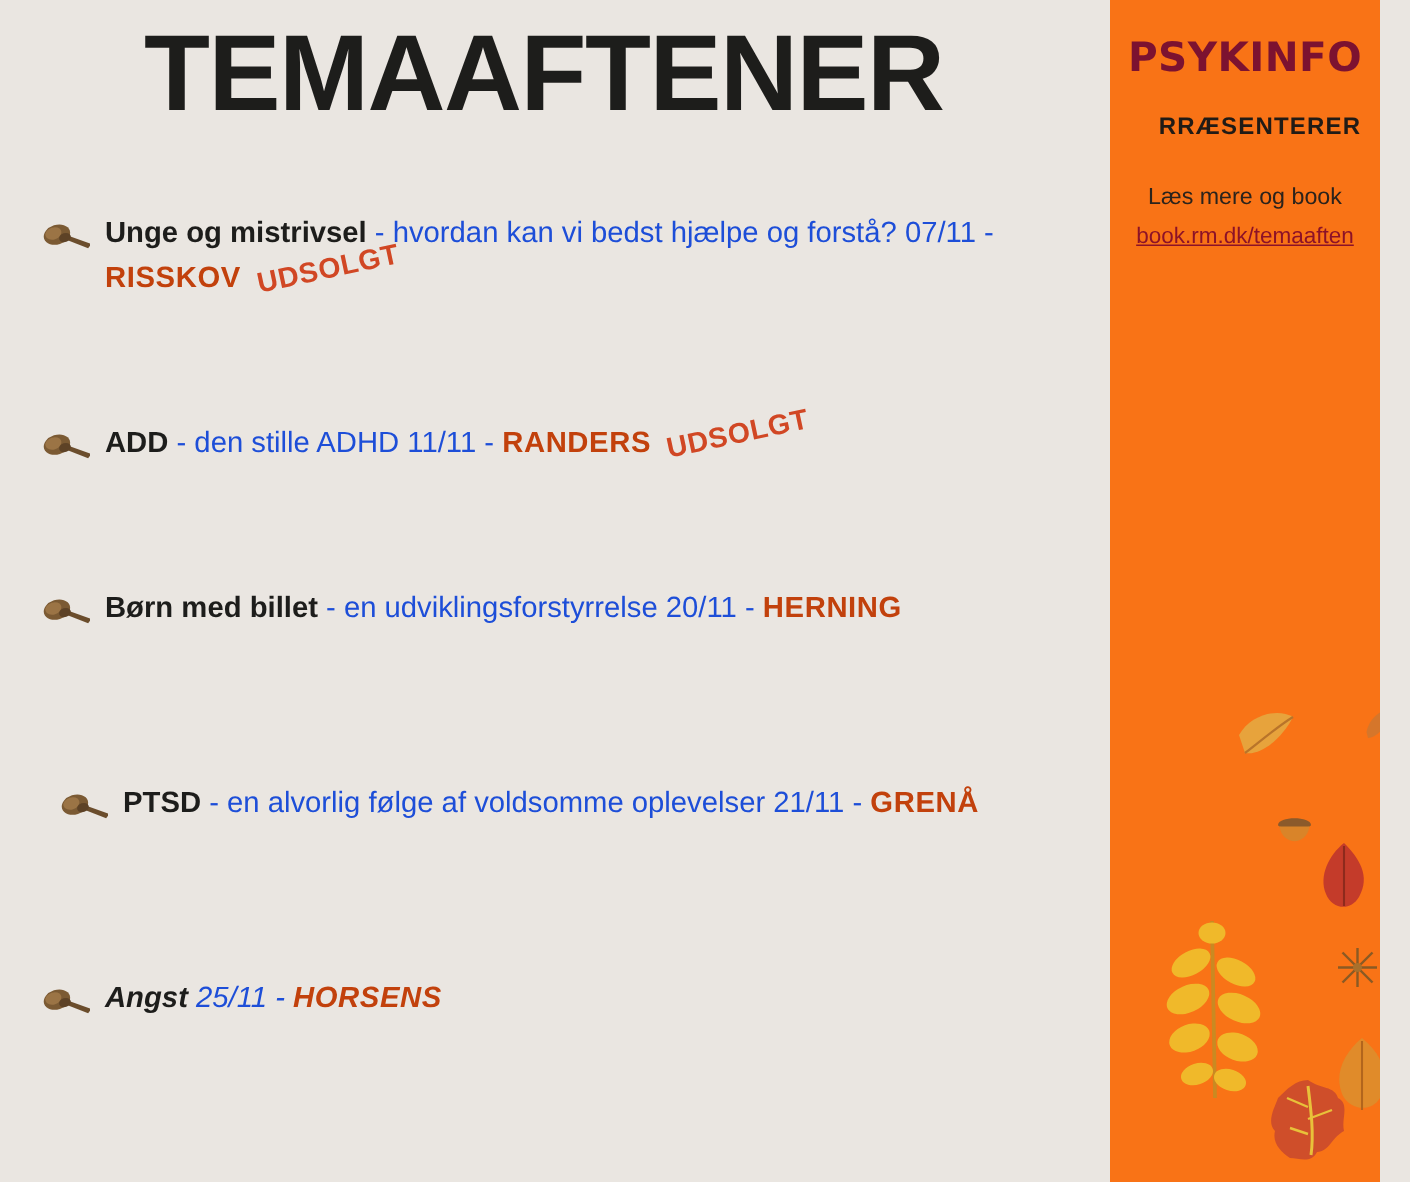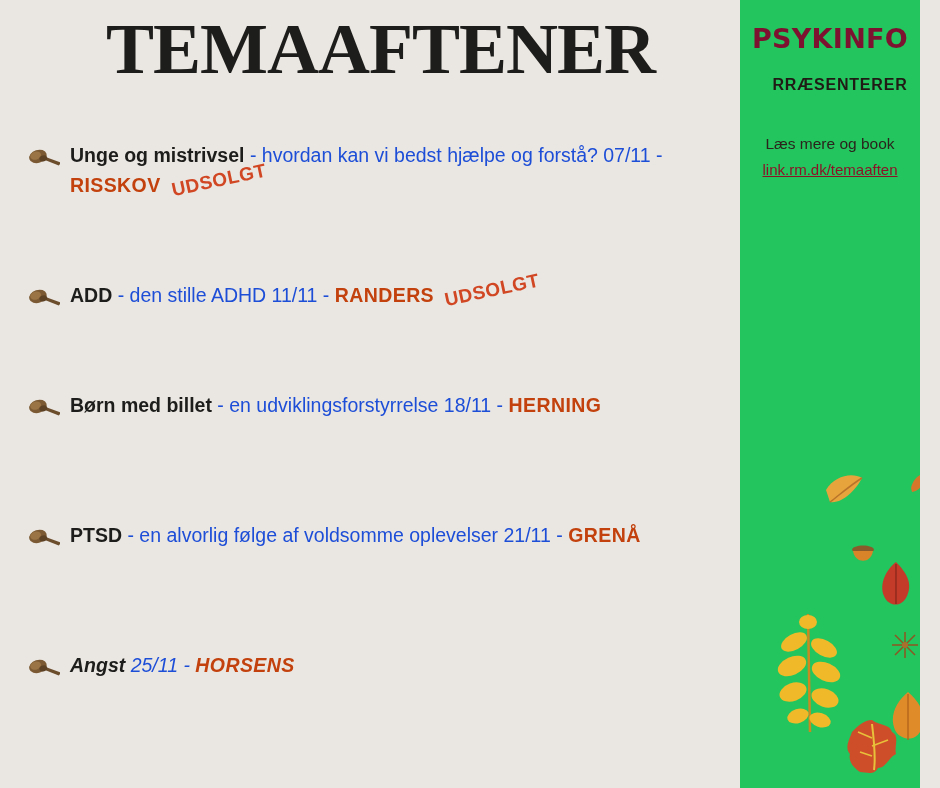--- a/index.html
+++ b/index.html
@@ -23,27 +23,27 @@
   
   .left {
     position: relative;
     width: 740px;
     height: 788px;
     background: #eae6e1;
     box-sizing: border-box;
   }
   .main-title {
     position: absolute;
-    left: 106px;
+    left: 96px;
     top: 8px;
     font-size: 72px;
     font-weight: bold;
     letter-spacing: -1px;
     color: #1d1d1b;
-    font-family: Liberation Serif, serif;
+    font-family: Liberation Sans, sans-serif;
     white-space: nowrap;
   }
   .events {
     position: absolute;
     top: 140px;
     left: 0;
     width: 740px;
   }
   .event {
     position: relative;
@@ -88,21 +88,21 @@
     transform-origin: left bottom;
     margin-left: 14px;
     position: relative;
     top: 4px;
   }
   
   .right {
     position: relative;
     width: 180px;
     height: 788px;
-    background: #22c55e;
+    background: #f97316;
     box-sizing: border-box;
     overflow: hidden;
   }
   .brand {
     margin-top: 22px;
     text-align: center;
     color: #7c1230;
     font-weight: bold;
     font-size: 27px;
     line-height: 34px;
@@ -121,21 +121,21 @@
   .month {
     margin-top: 22px;
     text-align: center;
     color: #8c1228;
     font-weight: bold;
     font-size: 25px;
     line-height: 32px;
     font-family: "DejaVu Sans", sans-serif;
   }
   .booking {
-    margin-top: 38px;
+    margin-top: 26px;
     text-align: center;
     color: #2b231c;
     font-size: 15.5px;
     line-height: 24px;
     padding: 0 8px;
   }
   .booking .link {
     display: block;
     color: #8c1228;
     margin-top: 2px;
@@ -196,25 +196,25 @@
           <svg viewBox="0 0 34 30" width="34" height="30">
             <g transform="rotate(-18 17 15)">
               <ellipse cx="13" cy="11" rx="9" ry="6.5" fill="#7b5a33"></ellipse>
               <ellipse cx="11" cy="9.5" rx="5.5" ry="4" fill="#9b7445"></ellipse>
               <path d="M20 14 L33 24 L30 26 L19 17 Z" fill="#6b4d2c"></path>
               <ellipse cx="17.5" cy="14.5" rx="4" ry="3" fill="#5d4226"></ellipse>
             </g>
           </svg>
         </span>
         <div class="event-text">
-          <span class="ev-bold">Børn med billet</span><span class="ev-plain"> - en udviklingsforstyrrelse 18/11 - </span><span class="ev-city">HERNING</span>
-        </div>
-      </div>
-
-      <div class="event" style="min-height:130px;">
+          <span class="ev-bold">Børn med billet</span><span class="ev-plain"> - en udviklingsforstyrrelse 20/11 - </span><span class="ev-city">HERNING</span>
+        </div>
+      </div>
+
+      <div class="event" style="min-height:130px;margin-left:12px;">
         <span class="pin-icon">
           <svg viewBox="0 0 34 30" width="34" height="30">
             <g transform="rotate(-18 17 15)">
               <ellipse cx="13" cy="11" rx="9" ry="6.5" fill="#7b5a33"></ellipse>
               <ellipse cx="11" cy="9.5" rx="5.5" ry="4" fill="#9b7445"></ellipse>
               <path d="M20 14 L33 24 L30 26 L19 17 Z" fill="#6b4d2c"></path>
               <ellipse cx="17.5" cy="14.5" rx="4" ry="3" fill="#5d4226"></ellipse>
             </g>
           </svg>
         </span>
@@ -246,21 +246,21 @@
 
     <div class="brand">
       <div>PSYKINFO</div>
     </div>
 
     <div class="presents">RRÆSENTERER</div>
 
 
     <div class="booking">
       <div>Læs mere og book</div>
-      <a class="link" href="#">link.rm.dk/temaaften</a>
+      <a class="link" href="#">book.rm.dk/temaaften</a>
     </div>
 
     <span class="leaf" style="left:82px; top:470px;">
       <svg width="44" height="40" viewBox="0 0 44 40">
         <path d="M4 20 C12 6 30 2 40 8 C34 20 20 34 8 32 Z" fill="#e7a33c"></path>
         <path d="M8 32 C16 26 30 14 40 8" stroke="#b9742a" stroke-width="1.5" fill="none"></path>
       </svg>
     </span>
 
     <span class="leaf" style="left:168px; top:470px;">

